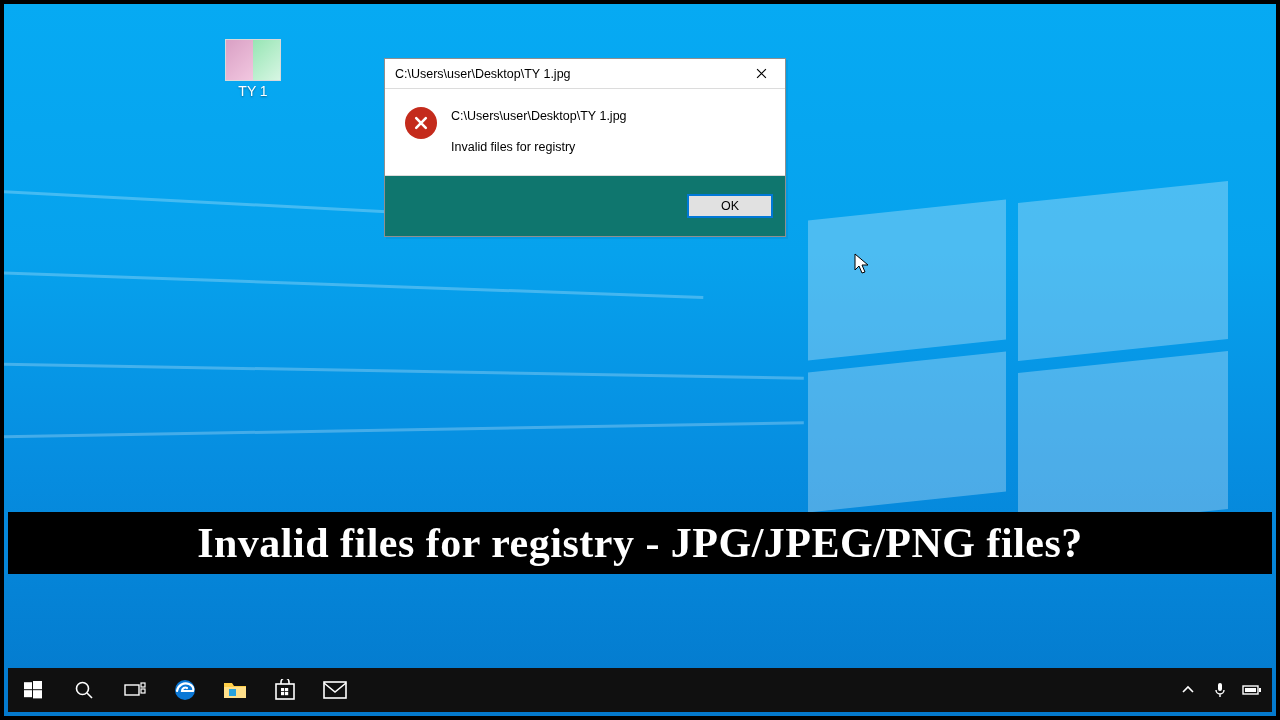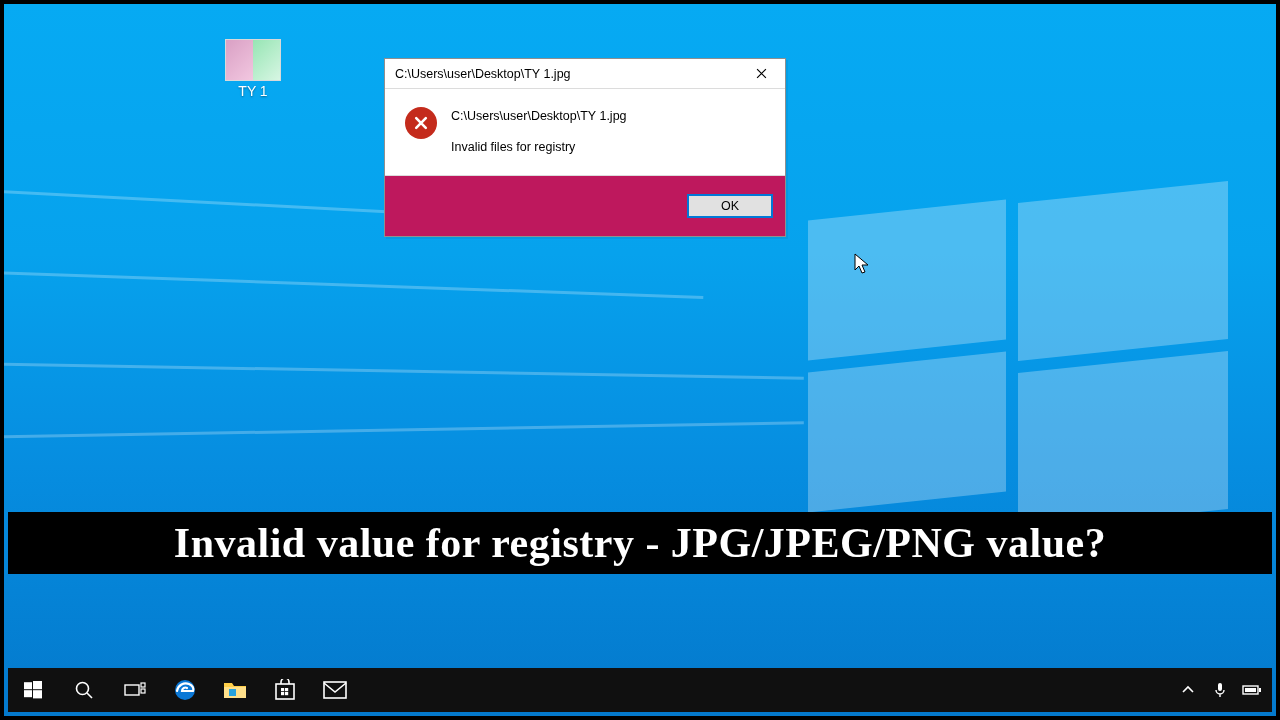--- a/index.html
+++ b/index.html
@@ -34,21 +34,21 @@
   
   .dialog { position:absolute; left:380px; top:54px; width:402px; background:#fff; border:1px solid #8f8f8f; box-shadow:2px 2px 0 rgba(0,0,0,.05); }
   .dlg-titlebar { height:30px; display:flex; align-items:center; padding:0 2px 0 10px; font-size:12.5px; color:#000; border-bottom:1px solid #dcdcdc; }
   .dlg-title { flex:1; }
   .dlg-close { width:44px; height:28px; display:flex; align-items:center; justify-content:center; cursor:pointer; }
   .dlg-body { display:flex; padding:18px 16px 18px 20px; gap:14px; }
   .err-icon { width:32px; height:32px; border-radius:50%; background:#c42b1c; display:flex; align-items:center; justify-content:center; flex-shrink:0; }
   .err-icon svg { width:16px; height:16px; }
   .dlg-text { font-size:12.5px; color:#000; line-height:1.5; }
   .dlg-text .line1 { margin-bottom:12px; }
-  .dlg-footer { background:#be185d; border-top:1px solid #dcdcdc; padding:18px 12px; display:flex; justify-content:flex-end; }
+  .dlg-footer { background:#0f766e; border-top:1px solid #dcdcdc; padding:18px 12px; display:flex; justify-content:flex-end; }
   .btn-ok { width:86px; height:24px; background:#e1e1e1; border:2px solid #0078d7; font-size:12.5px; cursor:pointer; display:flex; align-items:center; justify-content:center; }
   .cursor { position:absolute; left:850px; top:249px; pointer-events:none; }
 
   
   .caption { position:absolute; left:4px; right:4px; top:508px; height:62px; background:#000; color:#fff; font-family:Georgia, "Times New Roman", serif; font-size:42px; font-weight:bold; display:flex; align-items:center; justify-content:center; letter-spacing:.5px; }
 
   
   .taskbar { position:absolute; left:4px; right:4px; bottom:4px; height:44px; background:#101010; display:flex; align-items:stretch; color:#fff; }
   .tb-left { display:flex; }
   .tb-item { width:50px; display:flex; align-items:center; justify-content:center; cursor:pointer; }
@@ -107,21 +107,21 @@
           <span>OK</span>
         </div>
       </div>
     </div>
 
     <svg class="cursor" width="18" height="24" viewBox="0 0 18 24">
       <path d="M1 1 L1 17 L5 13 L8 20 L11 19 L8 12 L14 12 Z" fill="#fff" stroke="#000" stroke-width="1"></path>
     </svg>
 
     <div class="caption">
-      <span>Invalid value for registry - JPG/JPEG/PNG value?</span>
+      <span>Invalid files for registry - JPG/JPEG/PNG files?</span>
     </div>
 
     <div class="taskbar">
       <div class="tb-left">
         <div class="tb-item">
           <svg width="18" height="18" viewBox="0 0 18 18">
             <rect x="0" y="1.2" width="8" height="7" fill="#fff"></rect>
               <rect x="9" y="0" width="9" height="8.2" fill="#fff"></rect>
             <rect x="0" y="9.2" width="8" height="7" fill="#fff"></rect>
               <rect x="9" y="9.2" width="9" height="8.2" fill="#fff"></rect>

